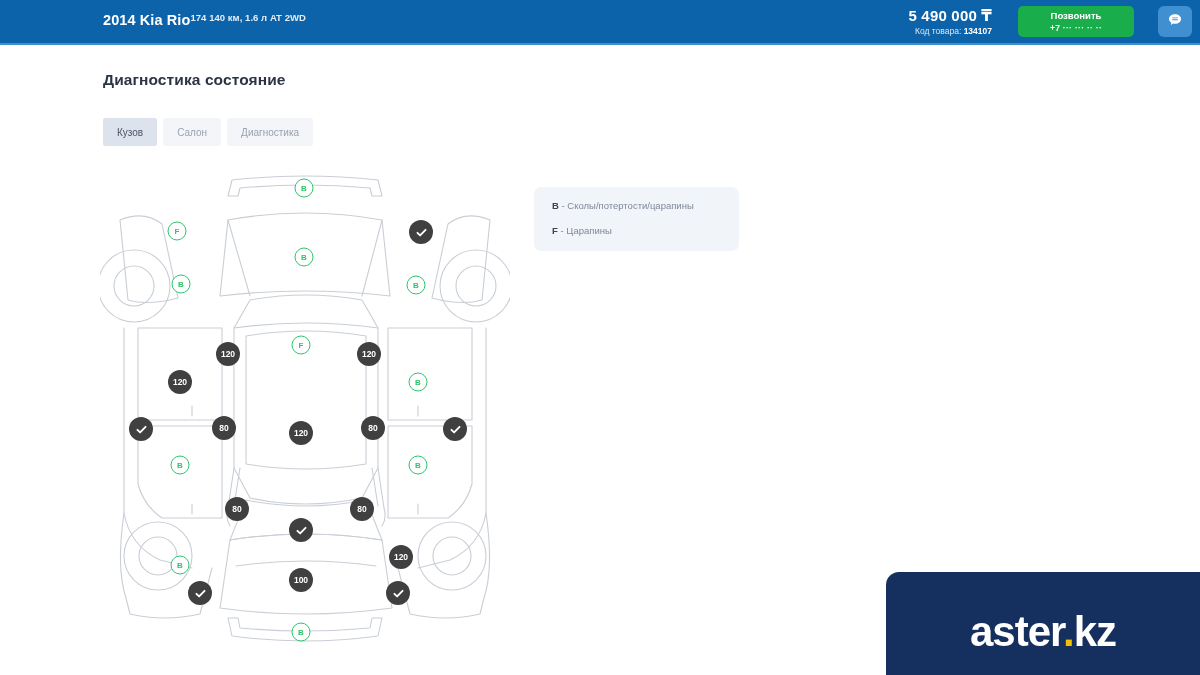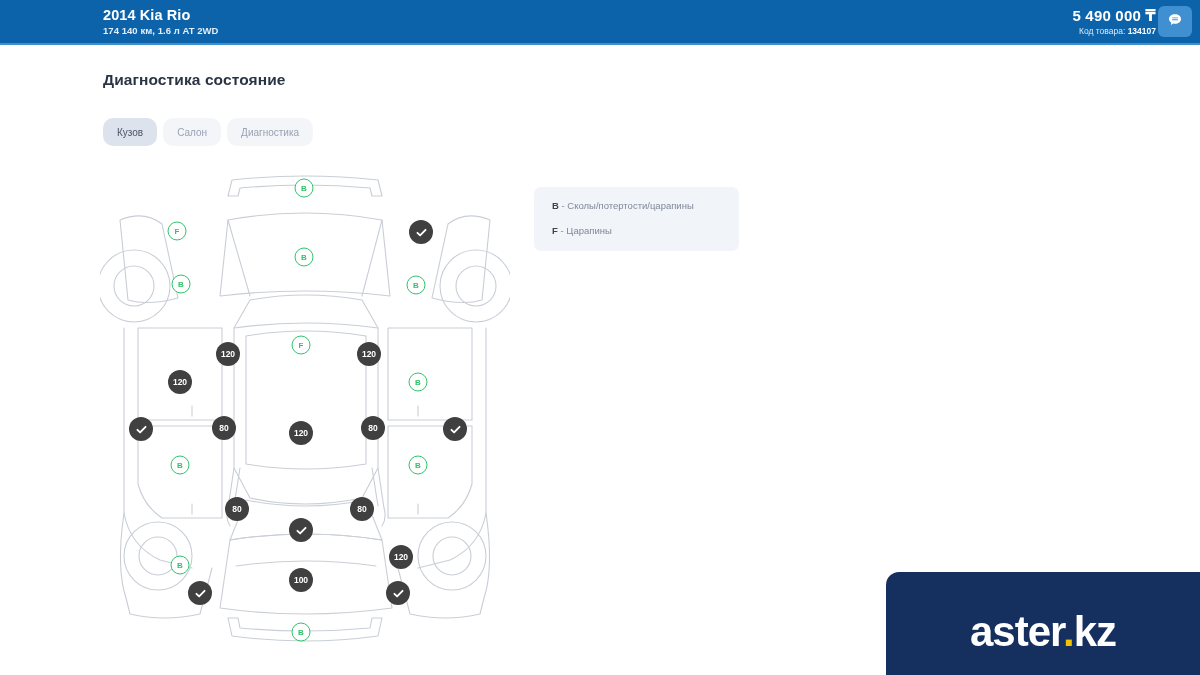--- a/index.html
+++ b/index.html
@@ -25,21 +25,20 @@
     height: 45px;
     background: #0d63a9;
     border-bottom: 2px solid #3e8fcd;
     box-sizing: border-box;
     display: flex;
     align-items: center;
   }
   .vehicle-block {
     margin-left: 103px;
     display: flex;
-    flex-direction: column;
     justify-content: center;
     line-height: 1;
   }
   .vehicle-title {
     color: #ffffff;
     font-size: 14.5px;
     font-weight: bold;
     letter-spacing: 0.1px;
     margin-bottom: 3px;
   }
@@ -48,21 +47,21 @@
     font-size: 9.5px;
     font-weight: bold;
     letter-spacing: 0.05px;
   }
 
   .header-right {
     margin-left: auto;
     margin-right: 8px;
     display: flex;
     align-items: center;
-    gap: 0;
+    gap: 24px;
   }
   .price-block {
     display: flex;
     flex-direction: column;
     align-items: flex-end;
     line-height: 1;
     margin-right: 2px;
   }
   .price-value {
     color: #ffffff;
@@ -138,21 +137,21 @@
   .tabs {
     position: absolute;
     left: 103px;
     top: 118px;
     display: flex;
     gap: 6px;
   }
   .tab {
     height: 27px;
     padding: 14px 14px;
-    border-radius: 10px;
+    border-radius: 2px;
     border: none;
     background: #f3f5f9;
     color: #99a2b3;
     font-size: 10px;
     font-family: inherit;
     display: flex;
     align-items: center;
     cursor: pointer;
     white-space: nowrap;
   }
@@ -258,20 +257,24 @@
   <div class="header-right">
     <div class="price-block">
       <div class="price-value">5 490 000 ₸</div>
       <div class="price-code">
         <span>Код товара:</span>
         <b>134107</b>
       </div>
     </div>
 
 
+    <button class="btn-call">
+      <span class="call-label">Позвонить</span>
+      <span class="call-phone">+7 ··· ··· ·· ··</span>
+    </button>
 
     <button class="btn-chat">
       <span>
         <svg width="16" height="16" viewBox="0 0 16 16" aria-hidden="true">
           <path d="M8 2.2c-3.3 0-6 2.1-6 4.7 0 1.5.9 2.8 2.3 3.7l-.5 2.3 2.5-1.3c.5.1 1.1.2 1.7.2 3.3 0 6-2.1 6-4.9S11.3 2.2 8 2.2z" fill="#ffffff"></path>
           <rect x="5" y="5.4" width="6" height="0.95" rx="0.47" fill="#3f8fd1"></rect>
           <rect x="5" y="7.2" width="6" height="0.95" rx="0.47" fill="#3f8fd1"></rect>
         </svg>
       </span>
     </button>

